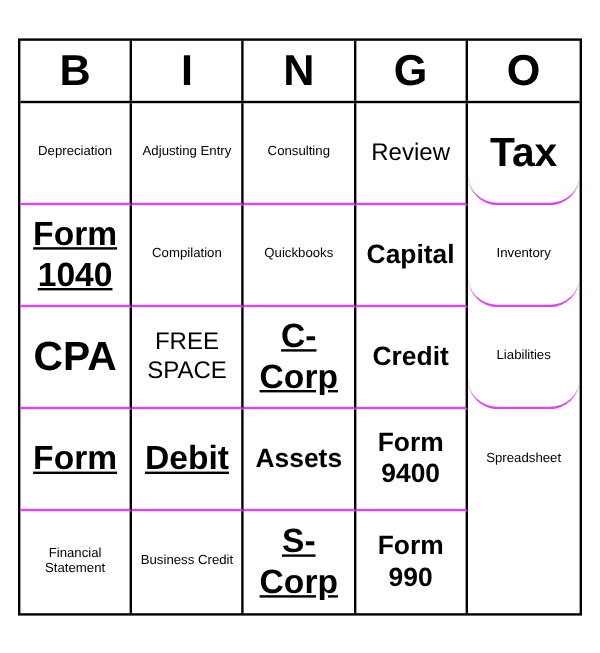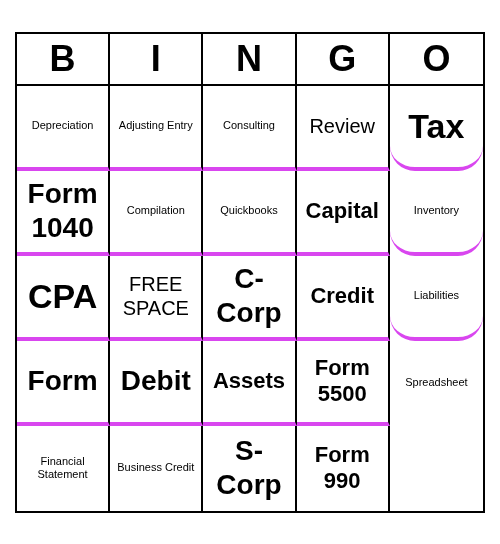--- a/index.html
+++ b/index.html
@@ -42,21 +42,21 @@
       border-right: none;
     }
 
     .bingo-grid {
       display: grid;
       grid-template-columns: repeat(5, 1fr);
     }
 
     .bingo-cell {
       border-right: 2px solid #000;
-      border-bottom: 4px solid #d946ef;
+      border-bottom: 2px solid #d946ef;
       min-height: 85px;
       display: flex;
       align-items: center;
       justify-content: center;
       text-align: center;
       padding: 4px;
     }
 
     .bingo-cell:nth-child(5n) {
       border-right: none;
@@ -80,20 +80,21 @@
     }
 
     .size-large {
       font-size: 22px;
       font-weight: bold;
     }
 
     .size-xlarge {
       font-size: 28px;
       font-weight: bold;
+      text-decoration: underline;
     }
 
     .size-xxlarge {
       font-size: 34px;
       font-weight: bold;
     }
   </style>
 </head>
 <body>
 
@@ -154,21 +155,21 @@
       <div class="bingo-cell">
         <span class="cell-text size-xlarge">Form</span>
       </div>
       <div class="bingo-cell">
         <span class="cell-text size-xlarge">Debit</span>
       </div>
       <div class="bingo-cell">
         <span class="cell-text size-large">Assets</span>
       </div>
       <div class="bingo-cell">
-        <span class="cell-text size-large">Form 5500</span>
+        <span class="cell-text size-large">Form 9400</span>
       </div>
       <div class="bingo-cell">
         <span class="cell-text size-small">Spreadsheet</span>
       </div>
       <div class="bingo-cell">
         <span class="cell-text size-small">Financial Statement</span>
       </div>
       <div class="bingo-cell">
         <span class="cell-text size-small">Business Credit</span>
       </div>

